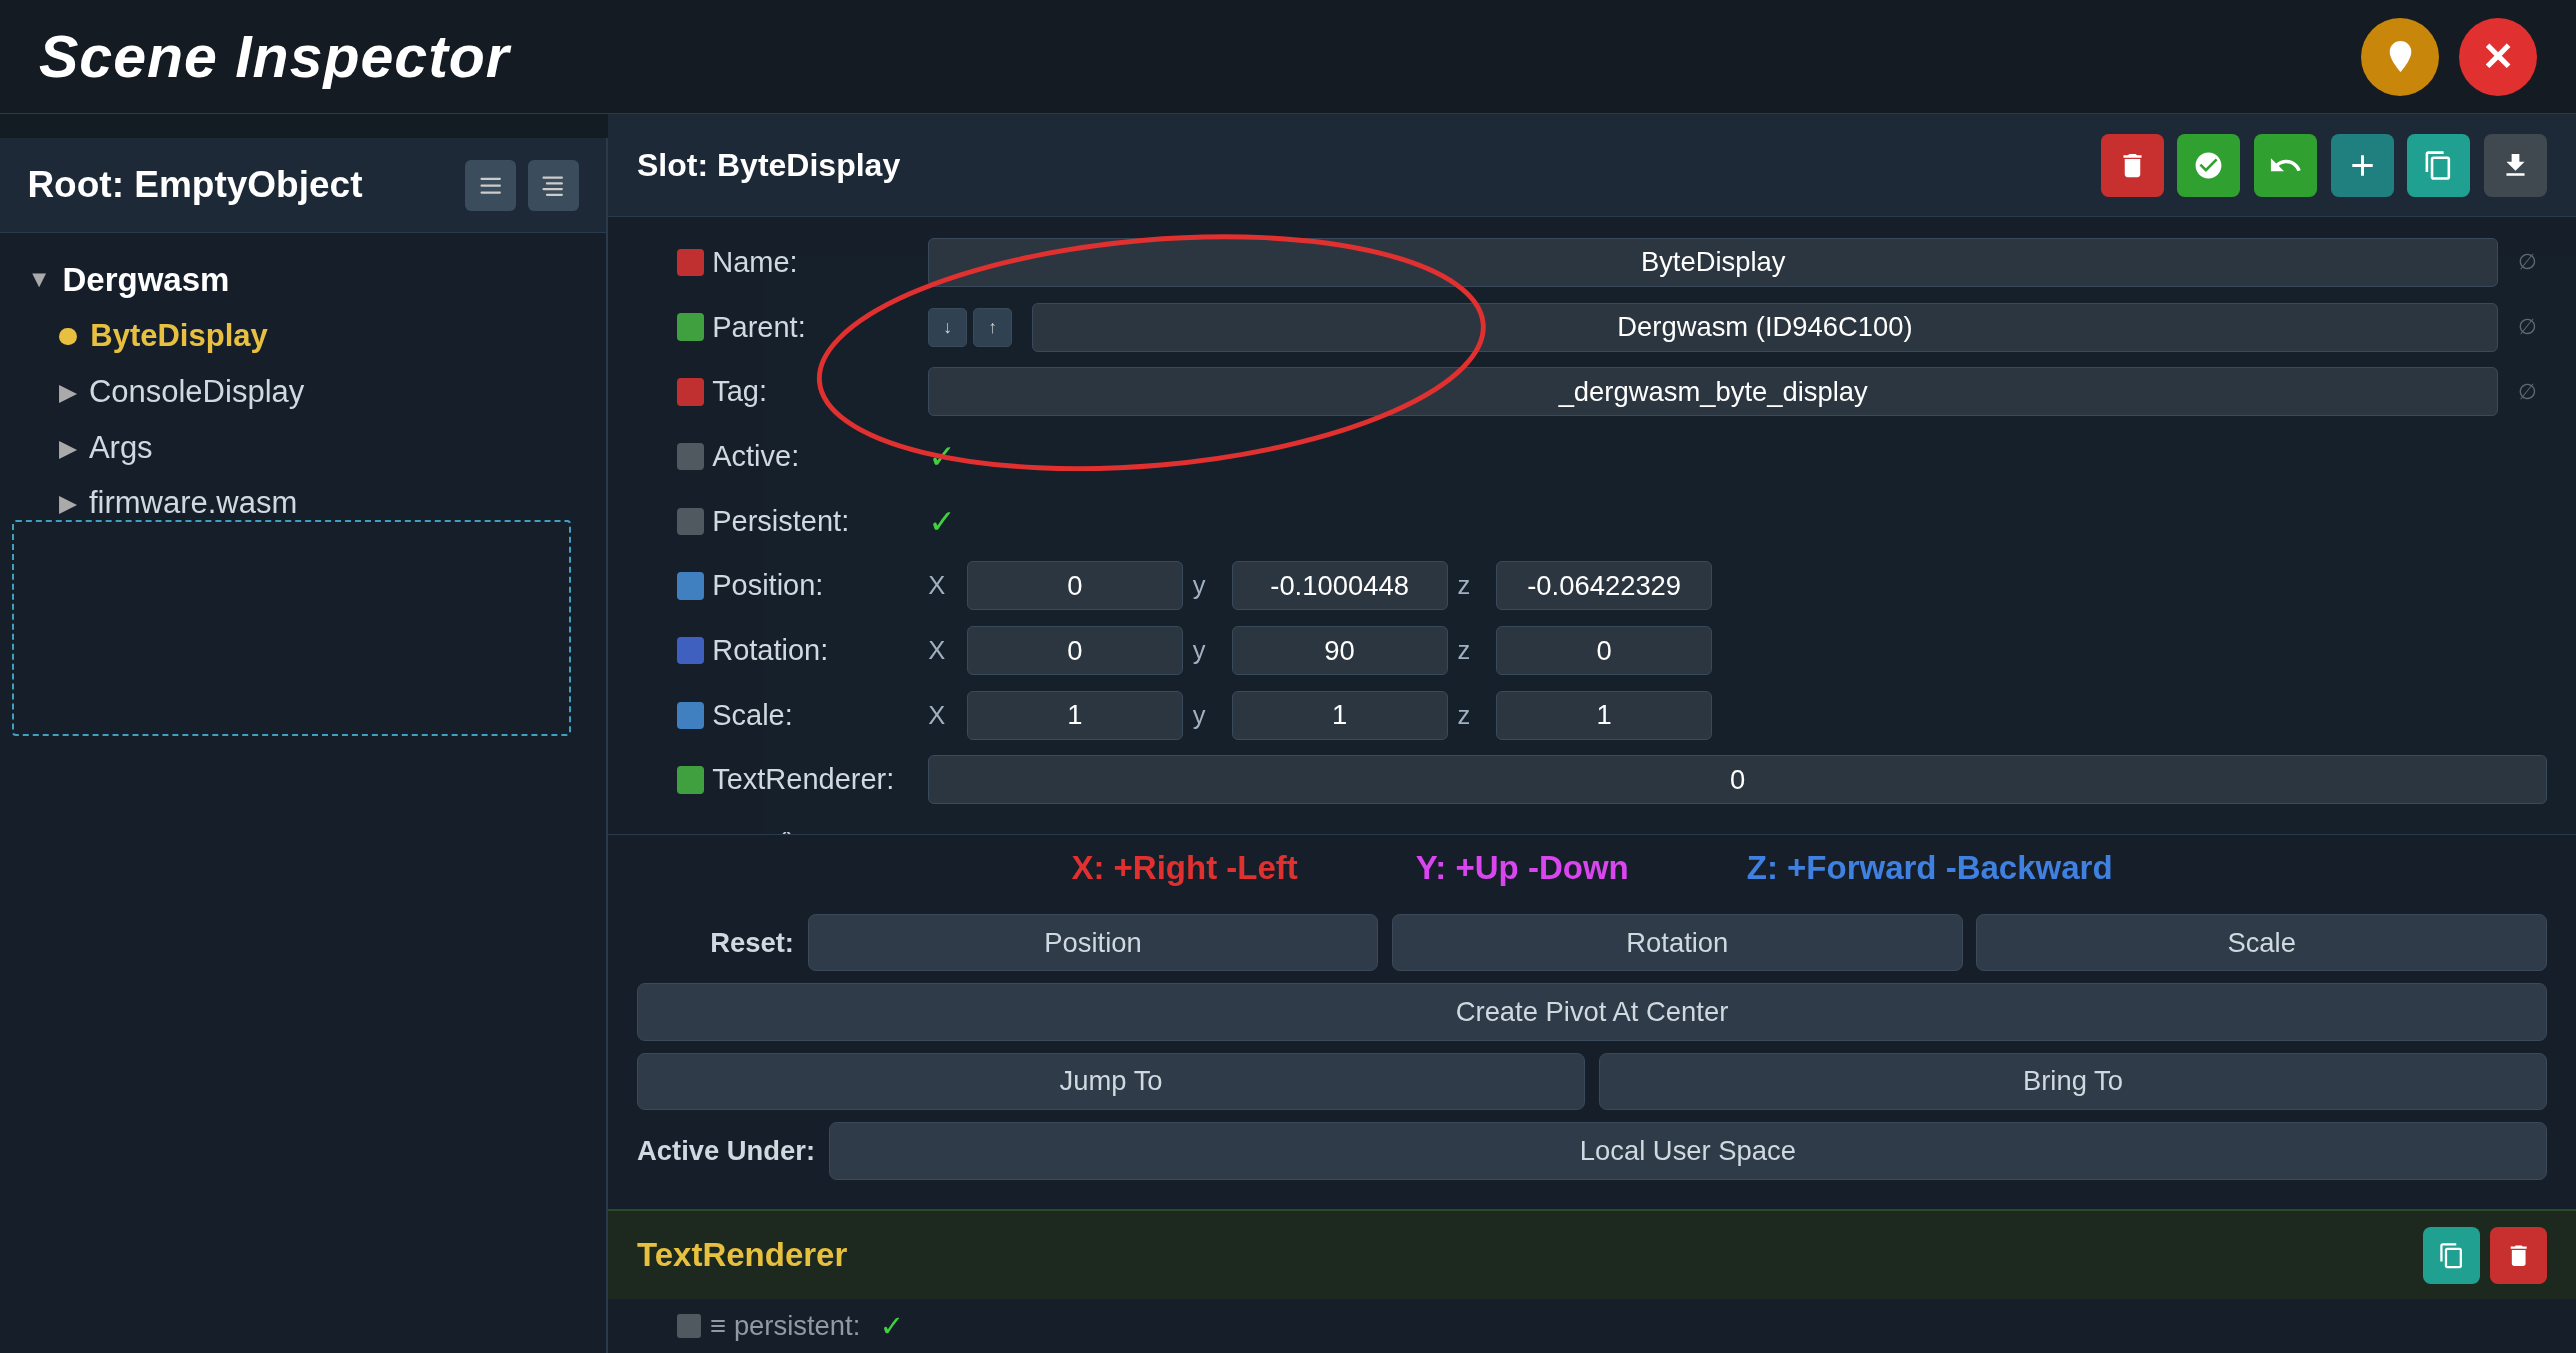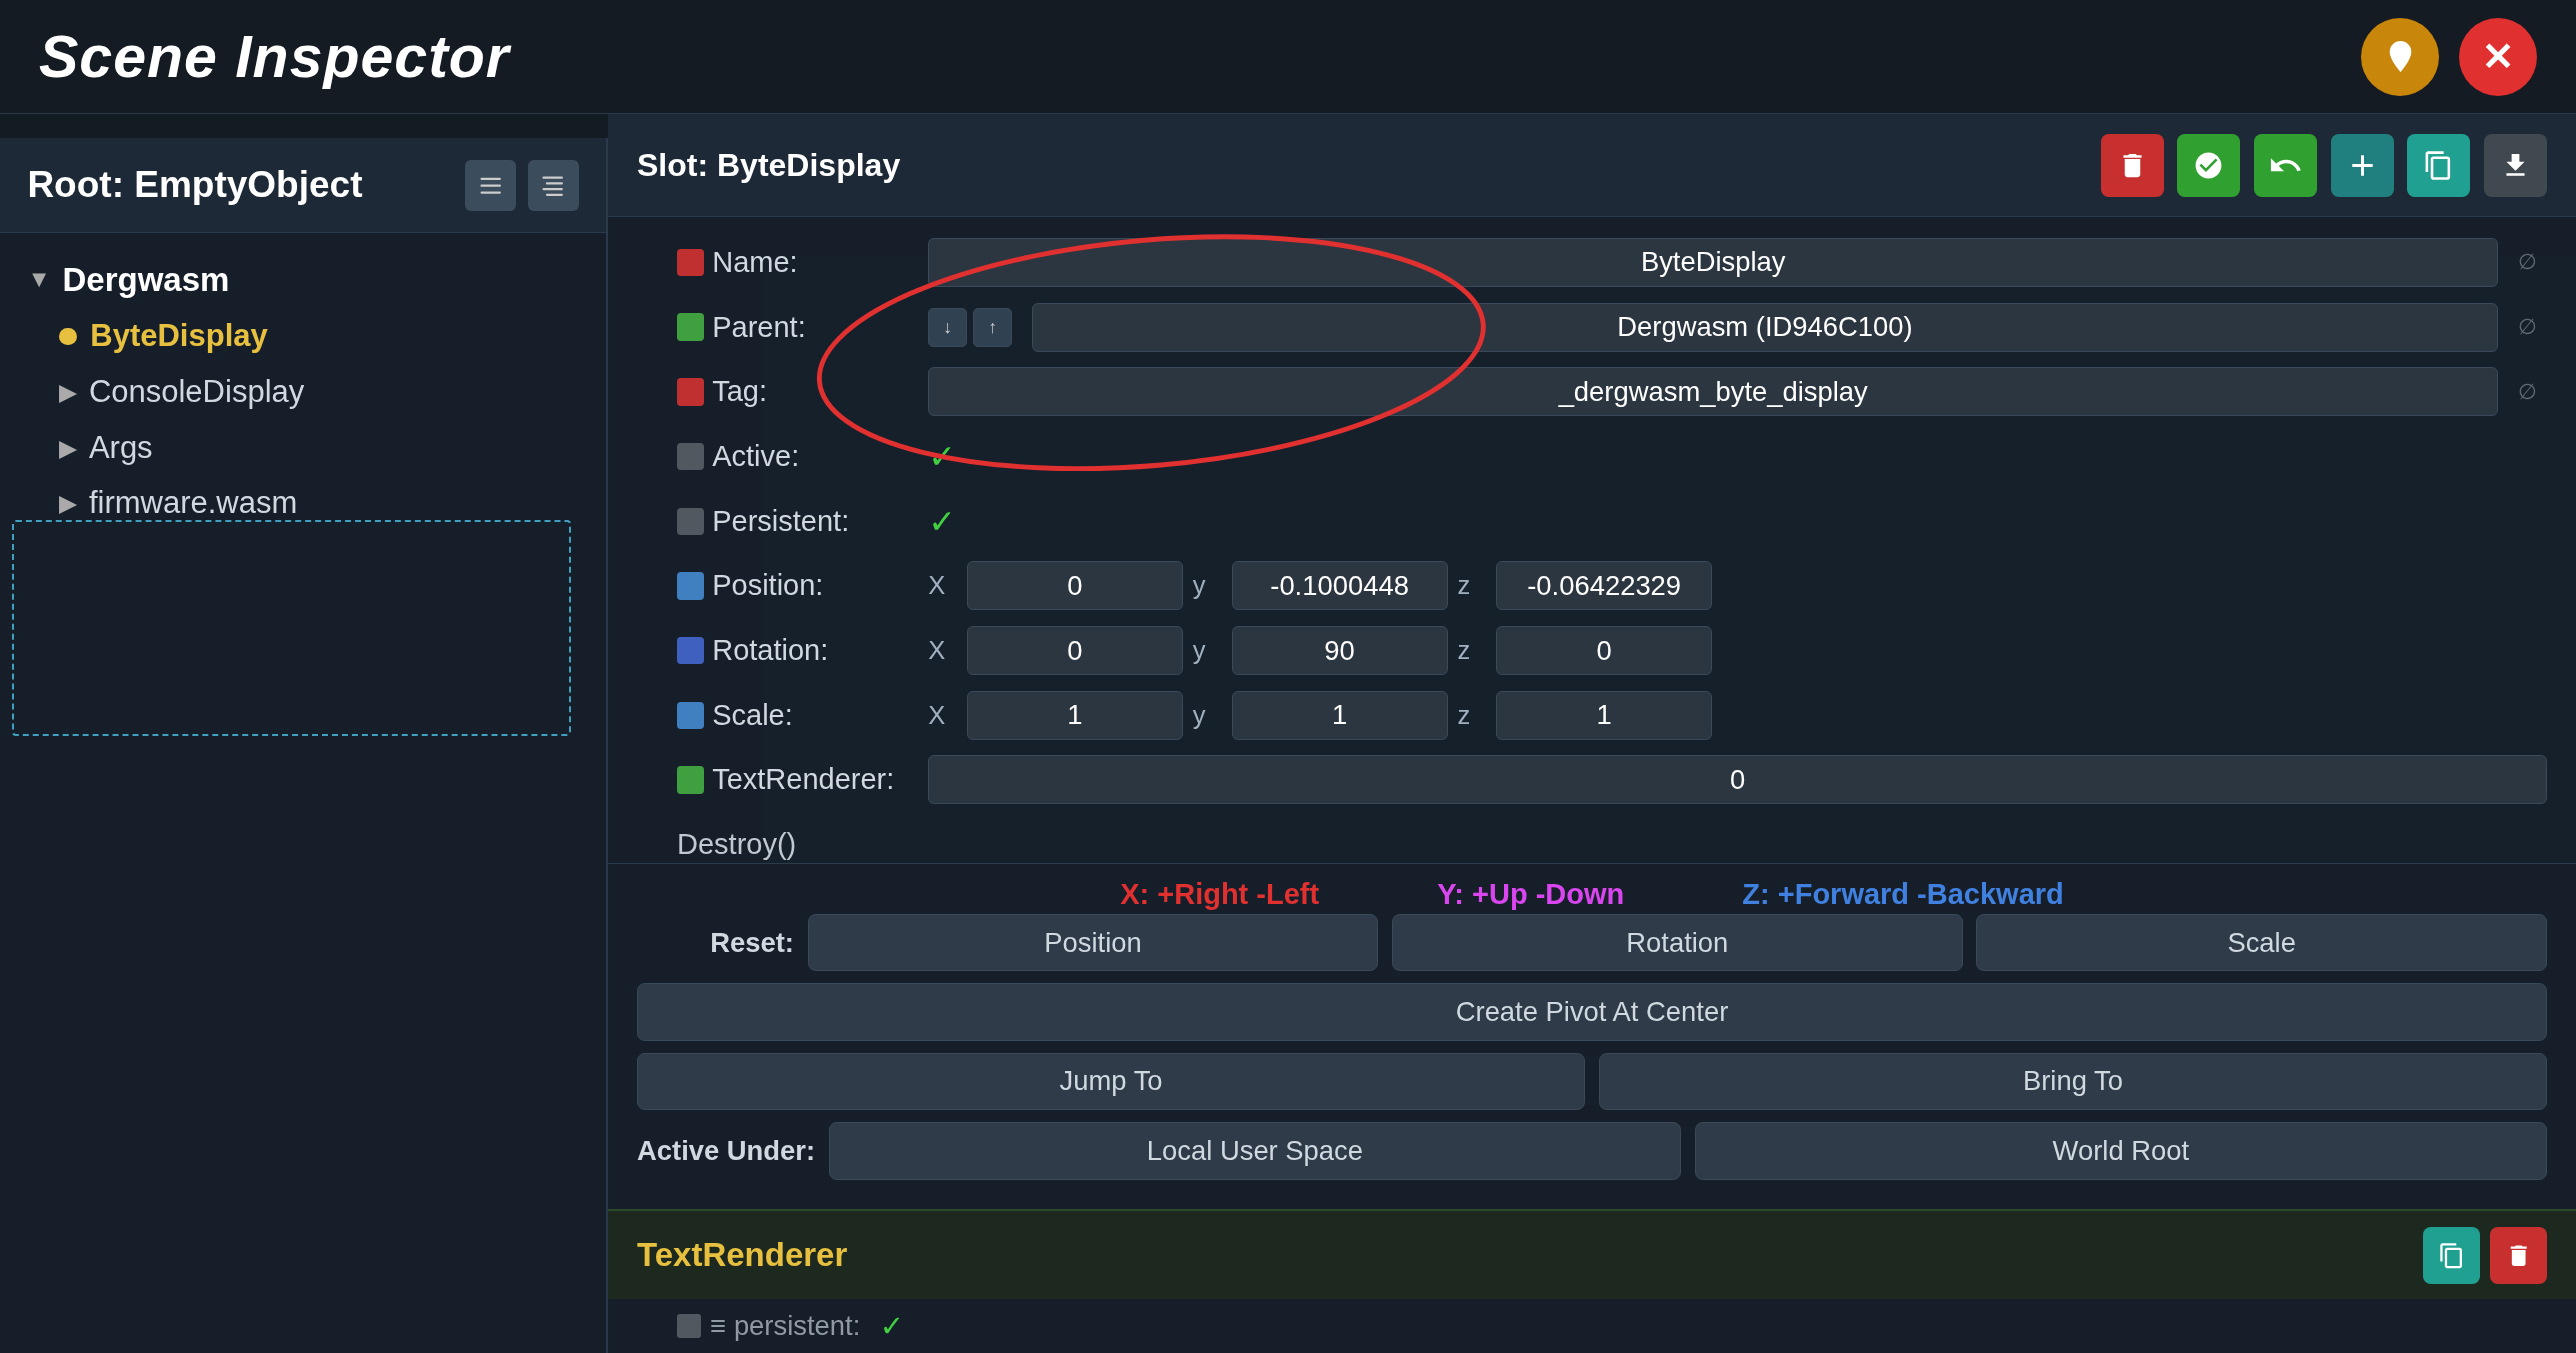--- a/index.html
+++ b/index.html
@@ -338,22 +338,22 @@
     .bottom-section {
       padding: 13.7px 29px 17.6px;
       background: rgba(22, 32, 42, 0.98);
       border-top: 1px solid #2a3a4a;
     }
 
     .axis-legend {
       display: flex;
       justify-content: center;
       gap: 118px;
-      margin-bottom: 3px;
-      font-size: 29px;
+      margin-bottom: 27px;
+      font-size: 33px;
       font-weight: 600;
     }
 
     .axis-x { color: #e03030; }
     .axis-y { color: #d946ef; }
     .axis-z { color: #4080e0; }
 
     .btn-row {
       display: flex;
       align-items: center;
@@ -677,21 +677,20 @@
         </div>
 
         <div class="btn-row">
           <button class="action-button">Jump To</button>
           <button class="action-button">Bring To</button>
         </div>
 
         <div class="btn-row">
           <span class="btn-label">Active Under:</span>
           <button class="action-button">Local User Space</button>
-          <button class="action-button">World Root</button>
         </div>
 
       </div>
 
       <div class="text-renderer-bar">
         <span class="text-renderer-label">TextRenderer</span>
         <div class="text-renderer-btns">
           <button class="tr-btn btn-cyan">
             <svg width="27.4" height="27.4" viewBox="0 0 24 24" fill="white">
               <path d="M16 1H4c-1.1 0-2 .9-2 2v14h2V3h12V1zm3 4H8c-1.1 0-2 .9-2 2v14c0 1.1.9 2 2 2h11c1.1 0 2-.9 2-2V7c0-1.1-.9-2-2-2zm0 16H8V7h11v14z"></path>

